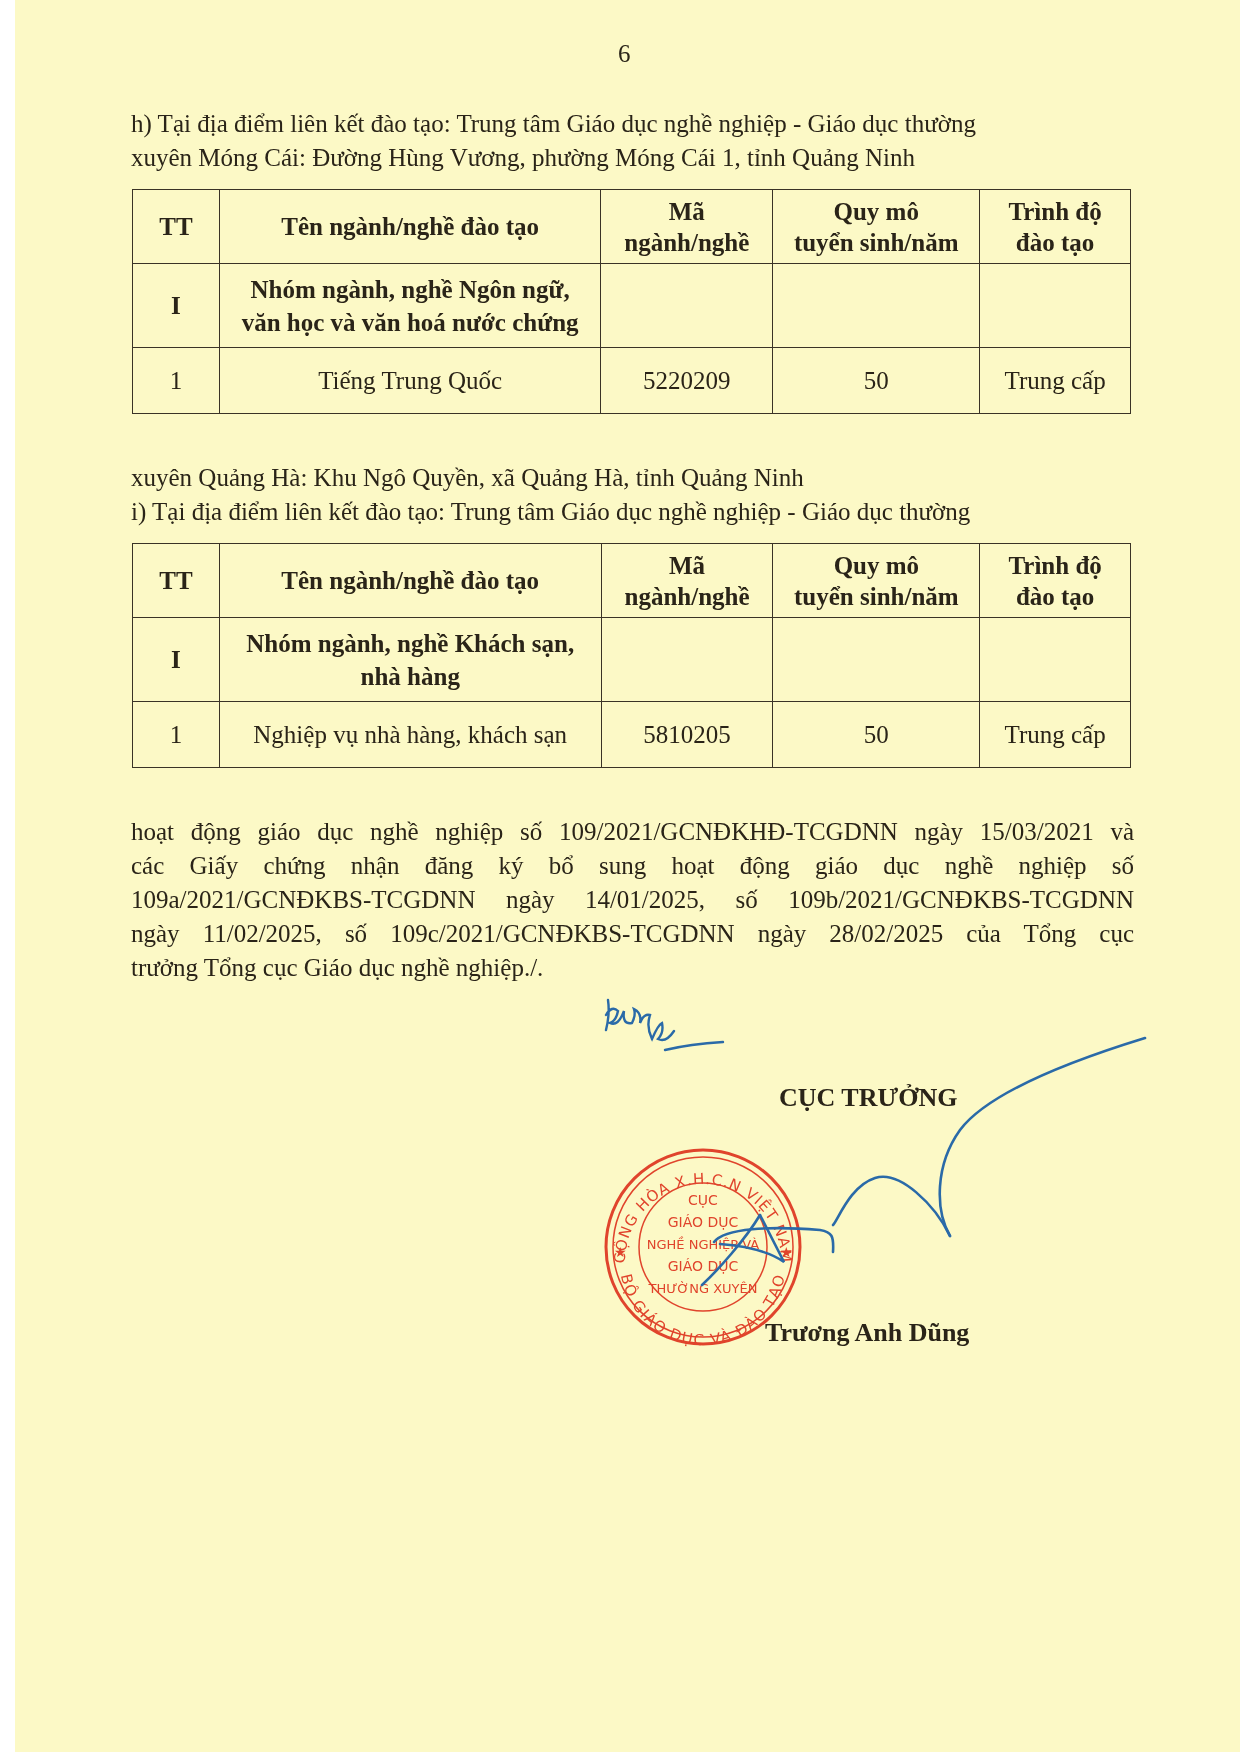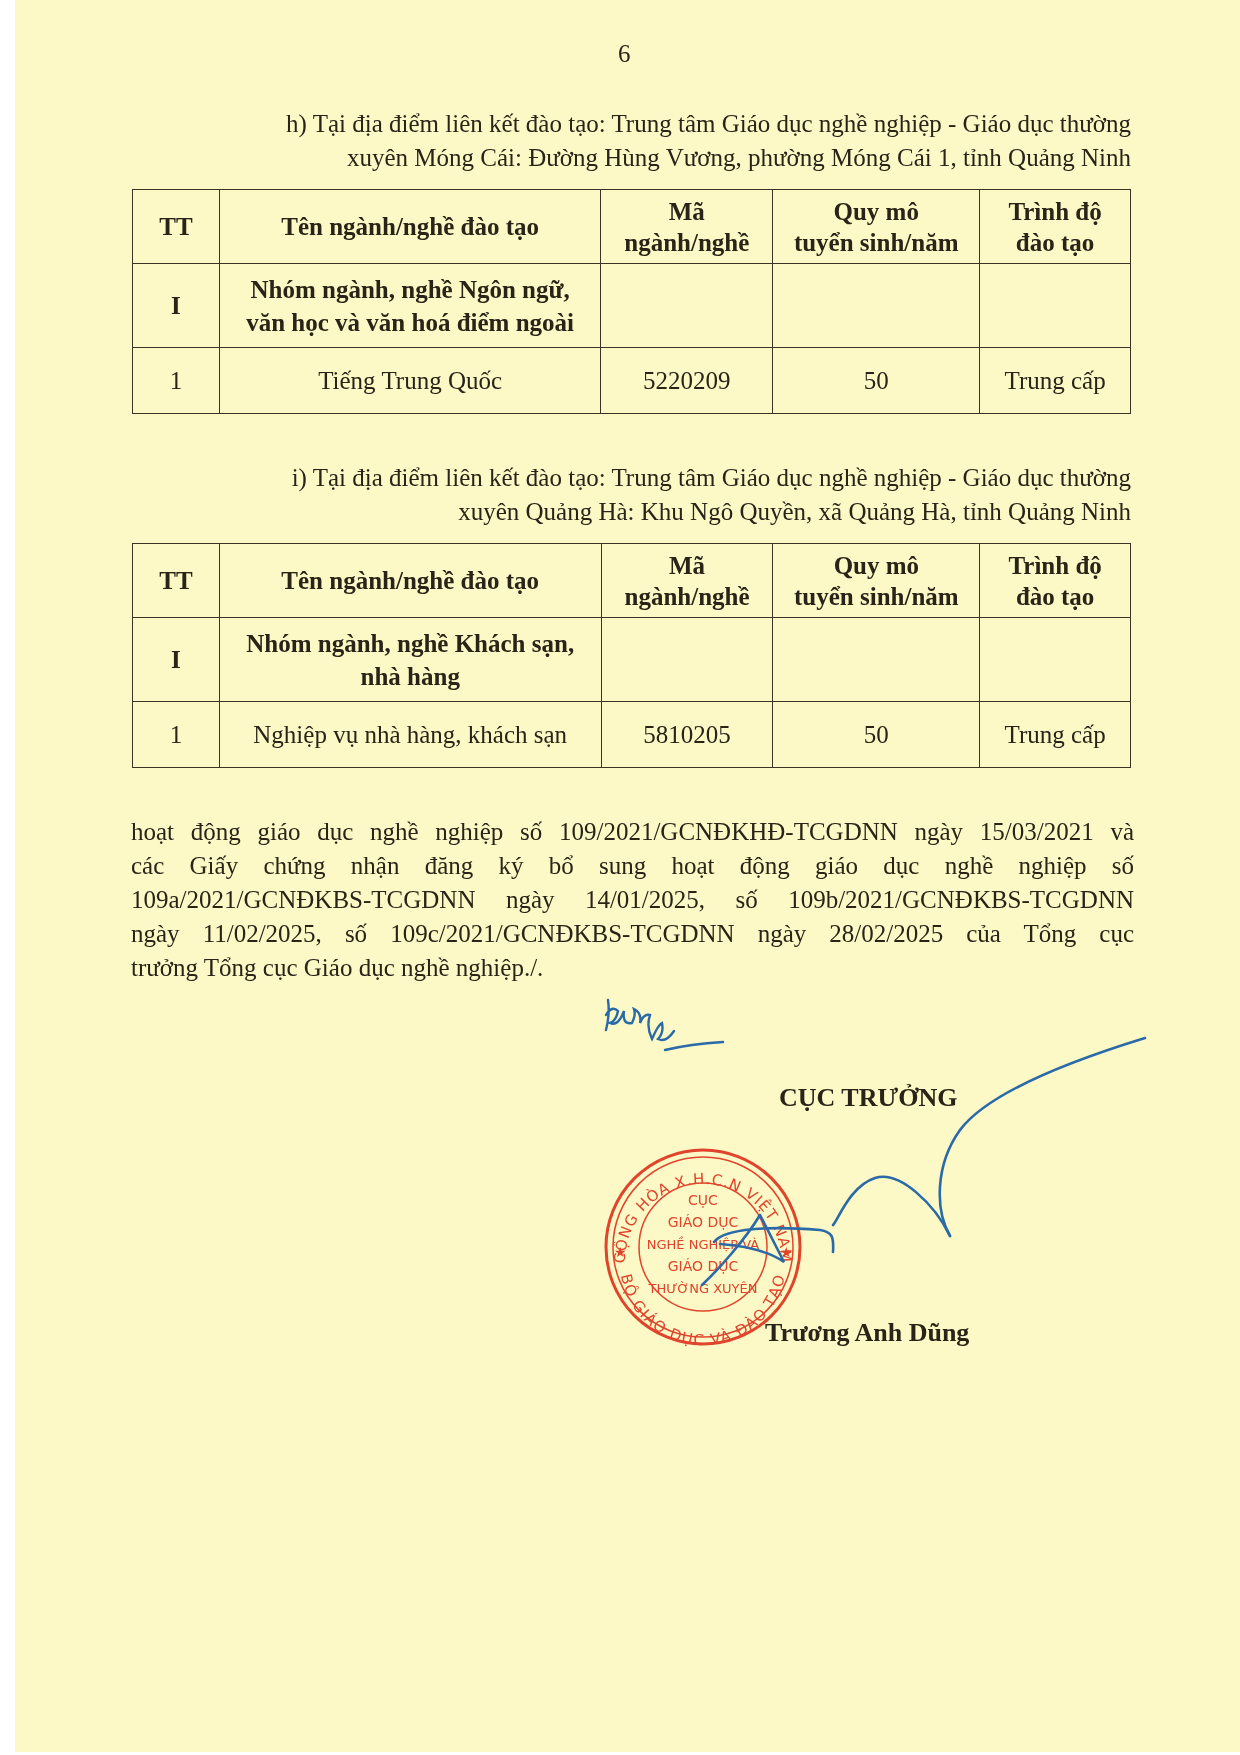--- a/index.html
+++ b/index.html
@@ -29,21 +29,21 @@
       top: 40px;
       font-size: 25px;
     }
     .para {
       position: absolute;
       left: 131px;
       width: 1000px;
       font-size: 25px;
       line-height: 34px;
     }
-    .para .line { display: block; white-space: nowrap; text-align: right; }
+    .para .line { display: block; white-space: nowrap; }
     .para-justify .line {
       text-align: justify;
       text-align-last: justify;
       white-space: normal;
     }
     .para-justify .line.last { text-align-last: left; }
 
     table.reg {
       position: absolute;
       left: 132px;
@@ -135,39 +135,39 @@
     </th>
     <th>
       <div>Trình độ</div>
       <div>đào tạo</div>
     </th>
   </tr>
   <tr class="group">
     <td class="c b">I</td>
     <td class="l b">
       <div>Nhóm ngành, nghề Ngôn ngữ,</div>
-      <div>văn học và văn hoá điểm ngoài</div>
+      <div>văn học và văn hoá nước chứng</div>
     </td>
     <td></td>
     <td></td>
     <td></td>
   </tr>
   <tr class="item">
     <td class="c">1</td>
     <td class="l">Tiếng Trung Quốc</td>
     <td class="c">5220209</td>
     <td class="c">50</td>
     <td class="c">Trung cấp</td>
   </tr>
 </tbody>
   </table>
 
 <div class="para" style="top:461px;">
+  <span class="line">xuyên Quảng Hà: Khu Ngô Quyền, xã Quảng Hà, tỉnh Quảng Ninh</span>
   <span class="line">i) Tại địa điểm liên kết đào tạo: Trung tâm Giáo dục nghề nghiệp - Giáo dục thường</span>
-  <span class="line">xuyên Quảng Hà: Khu Ngô Quyền, xã Quảng Hà, tỉnh Quảng Ninh</span>
 </div>
 
 <table class="reg" style="top:543px;">
   <colgroup>
       <col class="c1">
       <col class="c2">
       <col class="c3">
       <col class="c4">
       <col class="c5">
     </colgroup>

